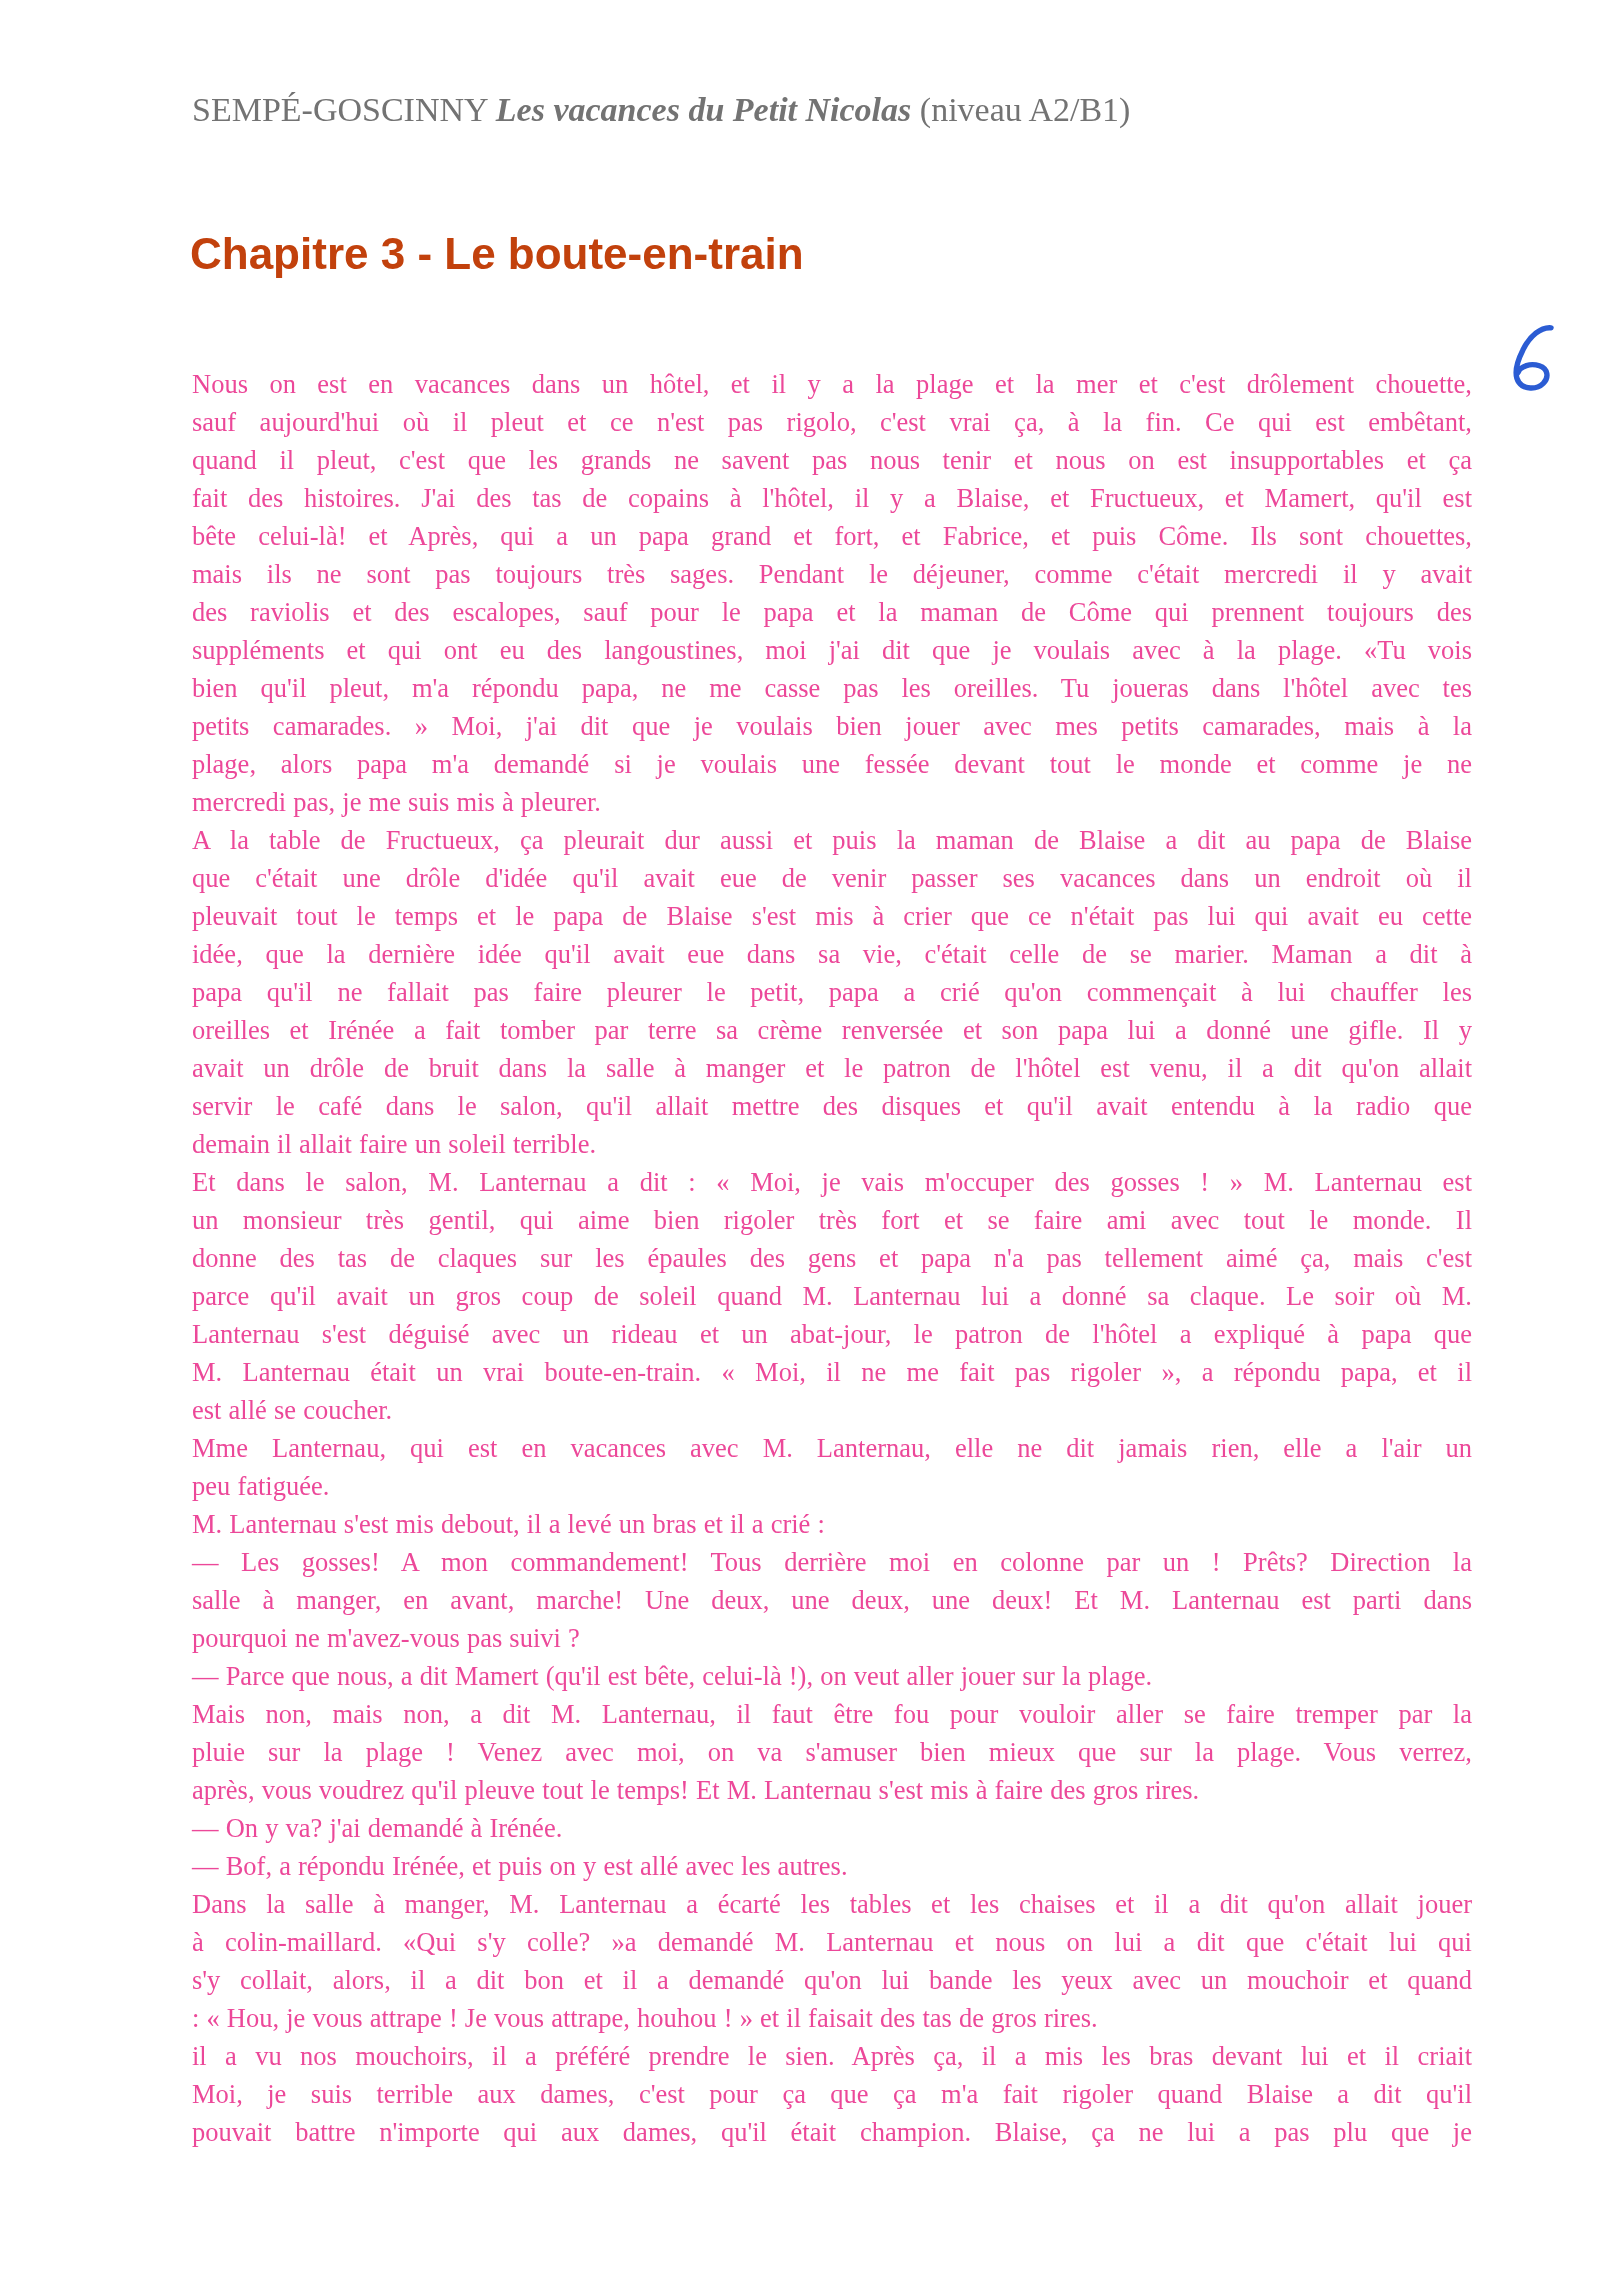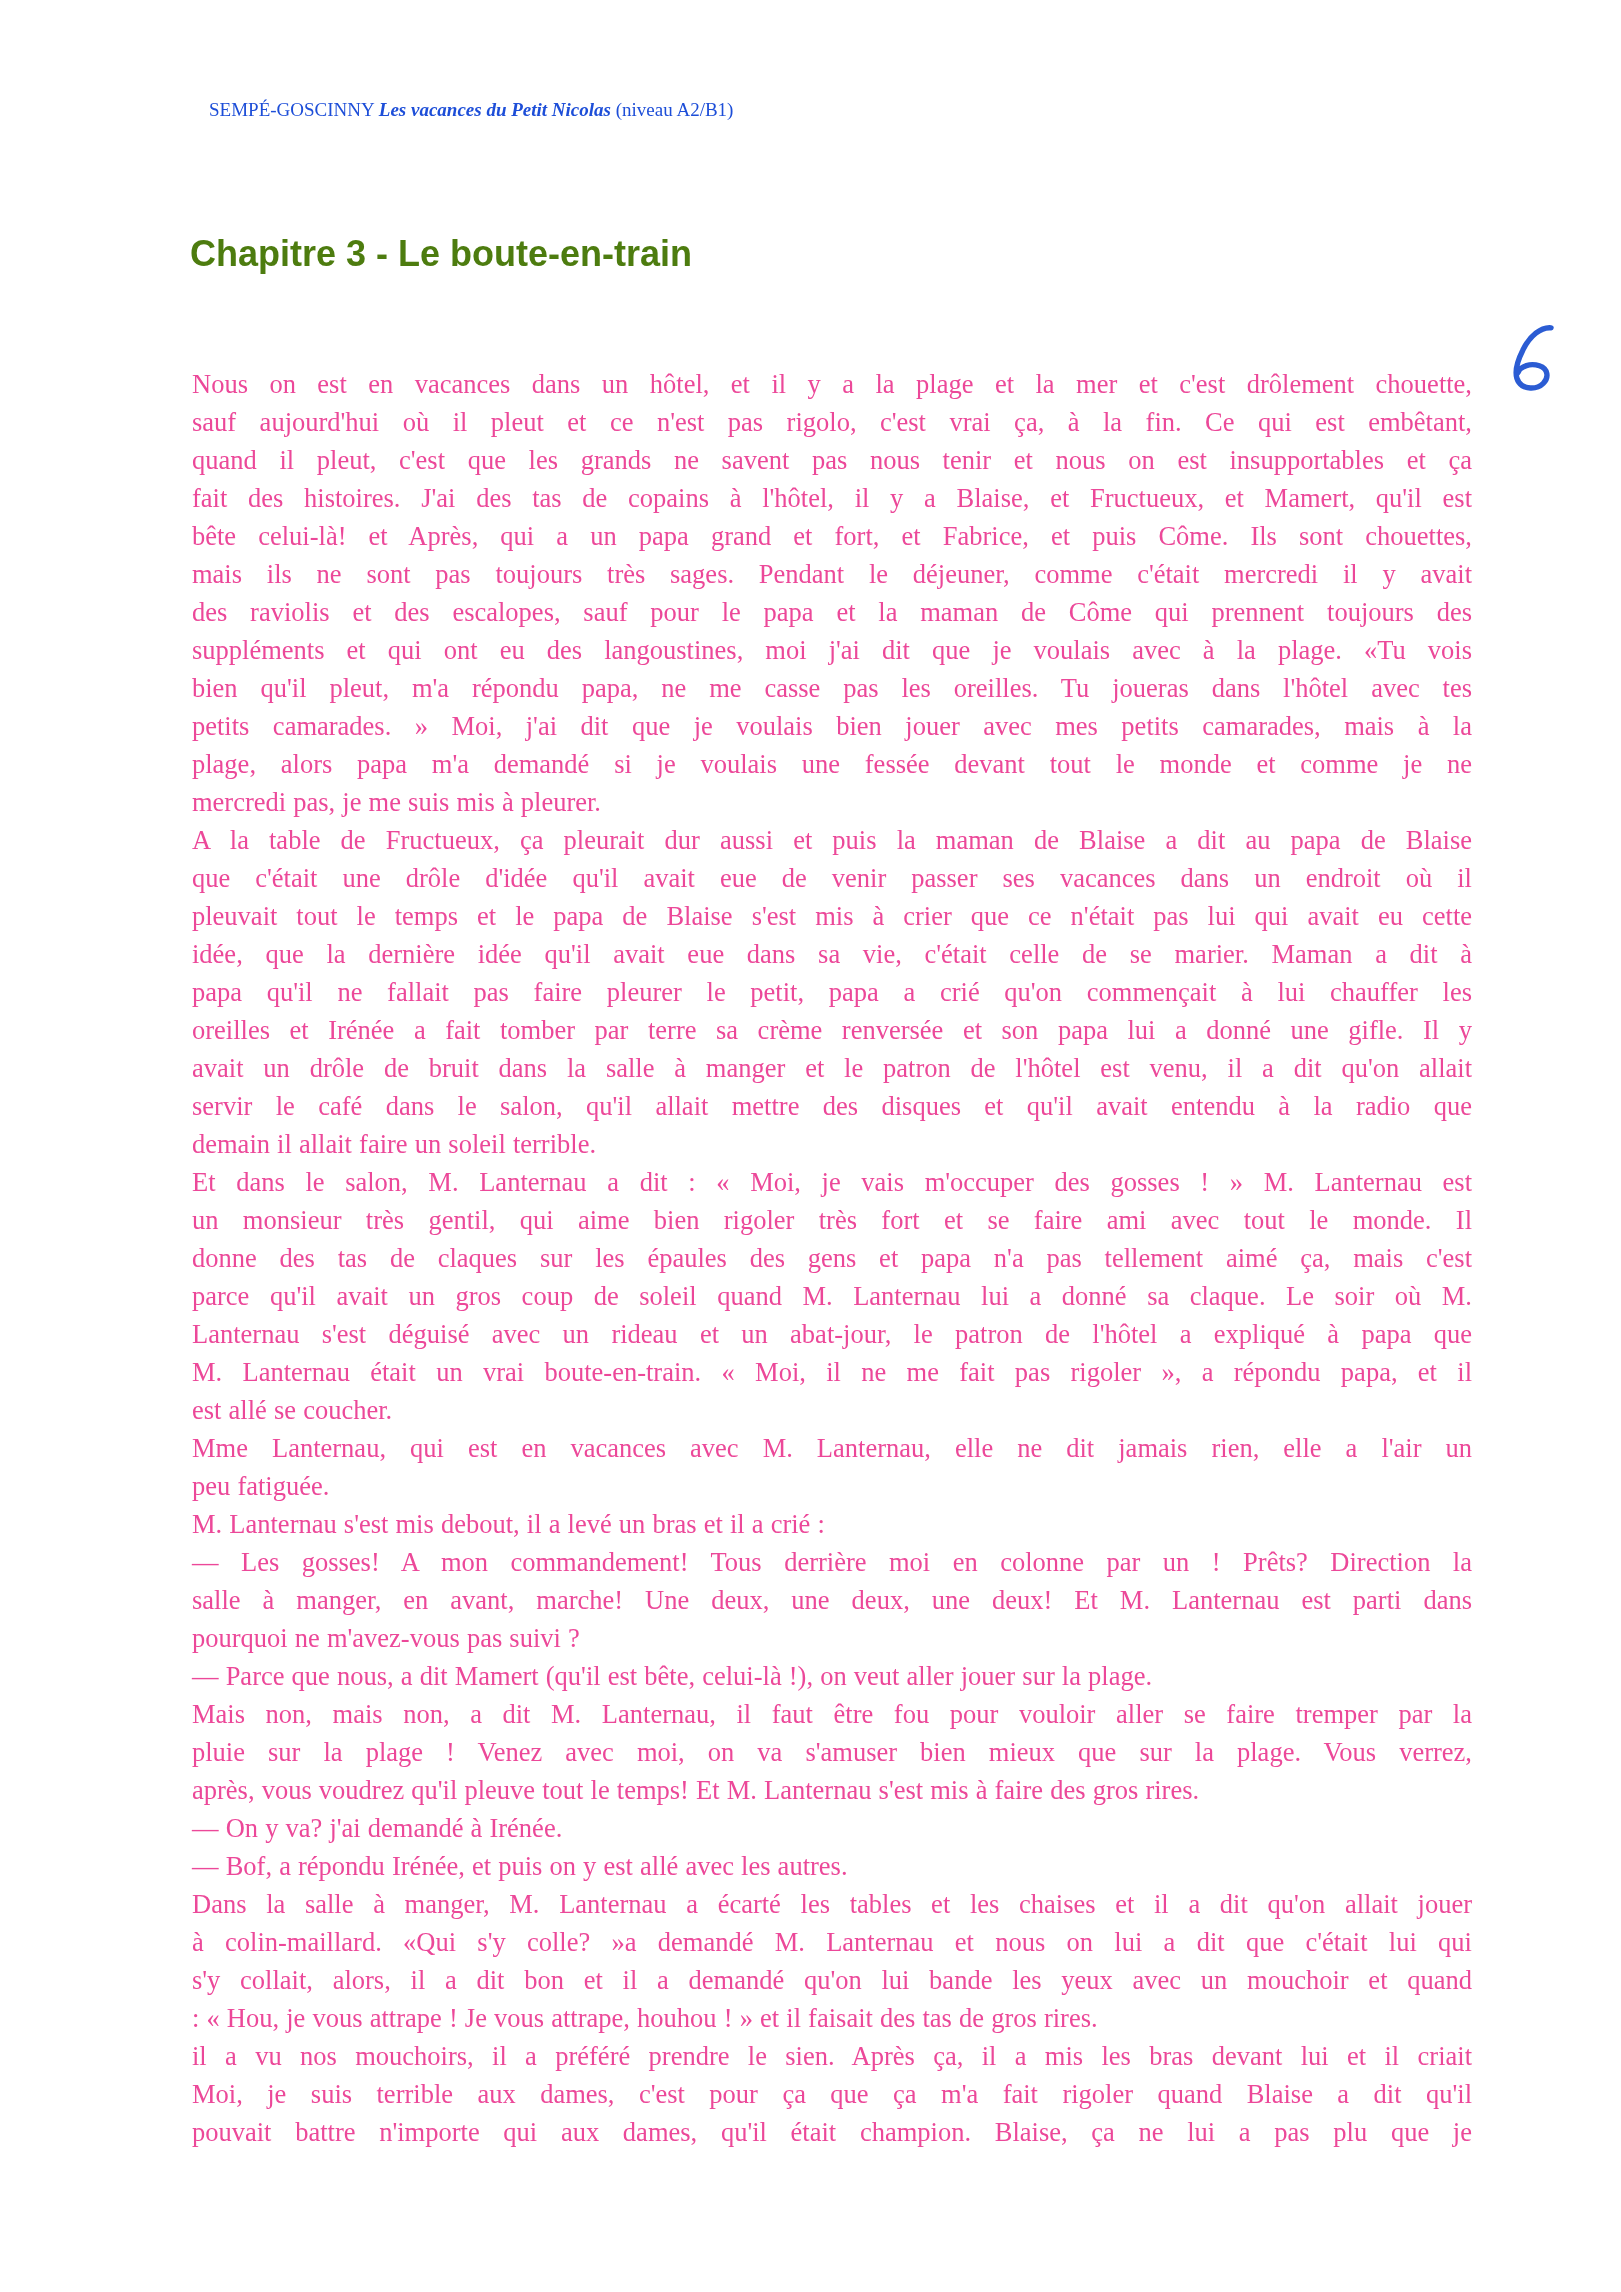--- a/index.html
+++ b/index.html
@@ -13,41 +13,40 @@
     height: 2293px;
     background: #ffffff;
     overflow: hidden;
     font-family: "Liberation Serif", serif;
     color: #161616;
   }
   .doc-header {
     position: absolute;
     left: 192px;
     top: 94px;
-    font-size: 19px;
+    font-size: 34px;
     line-height: 31px;
     white-space: nowrap;
-    color: #1d4ed8;
-    margin-left: 17px;
+    color: #737373;
   }
   .doc-header .book-title {
     font-weight: bold;
     font-style: italic;
   }
   .chapter-title {
     position: absolute;
     left: 190px;
     top: 228px;
     margin: 0;
     font-family: "Liberation Sans", sans-serif;
     font-weight: bold;
-    font-size: 36px;
+    font-size: 44px;
     line-height: 51px;
     letter-spacing: 0px;
-    color: #4d7c0f;
+    color: #c2410c;
     white-space: nowrap;
   }
   .body-text {
     position: absolute;
     left: 192px;
     top: 365px;
     width: 1280px;
     font-size: 26.5px;
     line-height: 38px;
     color: #ec4899;

